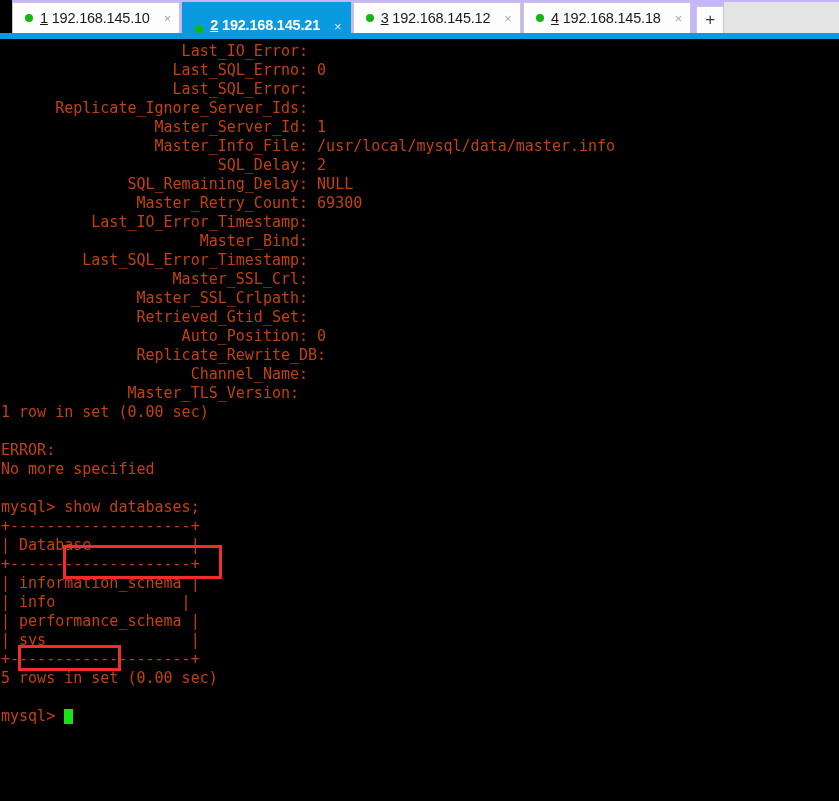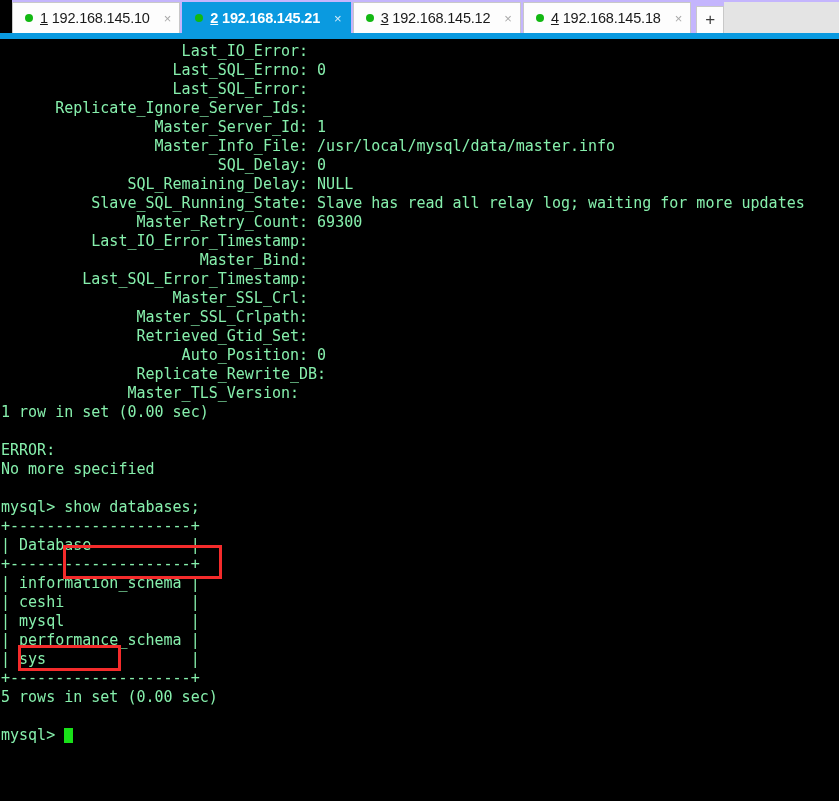--- a/index.html
+++ b/index.html
@@ -37,20 +37,21 @@
     border: 1px solid #c8c8c8;
     border-bottom: none;
     margin-right: 2px;
     padding: 0 4px 0 12px;
     cursor: default;
     user-select: none;
   }
   .tab.active {
     background: #0a9ae0;
     border-color: #0a9ae0;
+    align-items: flex-end;
   }
   .tab-dot {
     width: 8px;
     height: 8px;
     border-radius: 50%;
     background: #12b812;
     flex: 0 0 auto;
     margin-right: 7px;
   }
   .tab-label {
@@ -107,21 +108,21 @@
   
   #terminal {
     position: relative;
     width: 826px;
     height: 762px;
     background: #000000;
     overflow: hidden;
     font-family: "DejaVu Sans Mono", "Liberation Mono", monospace;
     font-size: 15px;
     line-height: 19px;
-    color: #86efac;
+    color: #c2410c;
     padding-top: 3px;
     box-sizing: border-box;
   }
   .tline {
     white-space: pre;
     height: 19px;
     letter-spacing: 0px;
     padding-left: 1px;
   }
   .cursor {
@@ -176,45 +177,44 @@
 <div id="accentbar"></div>
 
 <div id="terminal">
   <div id="lines">
       <div class="tline">                    Last_IO_Error: </div>
       <div class="tline">                   Last_SQL_Errno: 0</div>
       <div class="tline">                   Last_SQL_Error: </div>
       <div class="tline">      Replicate_Ignore_Server_Ids: </div>
       <div class="tline">                 Master_Server_Id: 1</div>
       <div class="tline">                 Master_Info_File: /usr/local/mysql/data/master.info</div>
-      <div class="tline">                        SQL_Delay: 0</div>
+      <div class="tline">                        SQL_Delay: 2</div>
       <div class="tline">              SQL_Remaining_Delay: NULL</div>
-      <div class="tline">          Slave_SQL_Running_State: Slave has read all relay log; waiting for more updates</div>
       <div class="tline">               Master_Retry_Count: 69300</div>
       <div class="tline">          Last_IO_Error_Timestamp: </div>
       <div class="tline">                      Master_Bind: </div>
       <div class="tline">         Last_SQL_Error_Timestamp: </div>
       <div class="tline">                   Master_SSL_Crl: </div>
       <div class="tline">               Master_SSL_Crlpath: </div>
       <div class="tline">               Retrieved_Gtid_Set: </div>
       <div class="tline">                    Auto_Position: 0</div>
       <div class="tline">               Replicate_Rewrite_DB: </div>
+      <div class="tline">                     Channel_Name: </div>
       <div class="tline">              Master_TLS_Version: </div>
       <div class="tline">1 row in set (0.00 sec)</div>
       <div class="tline"></div>
       <div class="tline">ERROR: </div>
       <div class="tline">No more specified</div>
       <div class="tline"></div>
       <div class="tline">mysql&gt; show databases;</div>
       <div class="tline">+--------------------+</div>
       <div class="tline">| Database           |</div>
       <div class="tline">+--------------------+</div>
       <div class="tline">| information_schema |</div>
-      <div class="tline">| ceshi              |</div>
-      <div class="tline">| mysql              |</div>
+      <div class="tline">| info              |</div>
       <div class="tline">| performance_schema |</div>
       <div class="tline">| sys                |</div>
       <div class="tline">+--------------------+</div>
       <div class="tline">5 rows in set (0.00 sec)</div>
       <div class="tline"></div>
       <div class="tline">mysql&gt; <span class="cursor"></span></div>
     </div>
   <div id="boxes">
       <div class="hl-box" style="left: 63px; top: 506px; width: 159px; height: 34px; border-color: rgb(244, 43, 43);"></div>
       <div class="hl-box" style="left: 18px; top: 606px; width: 103px; height: 26px; border-color: rgb(244, 43, 43);"></div>

